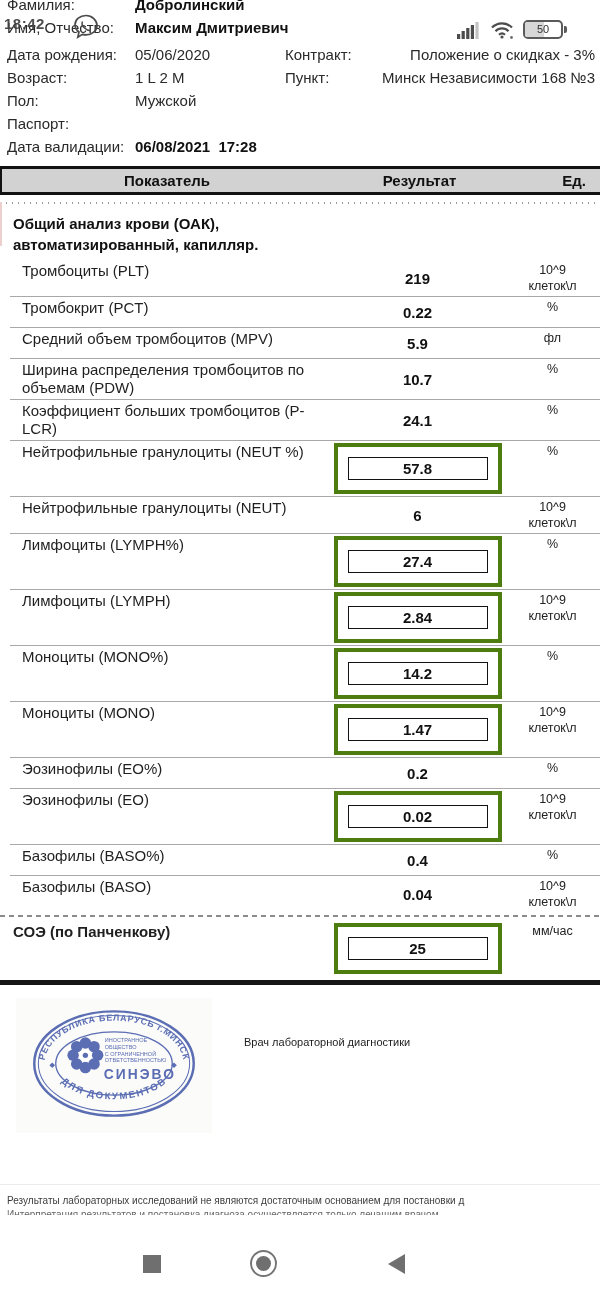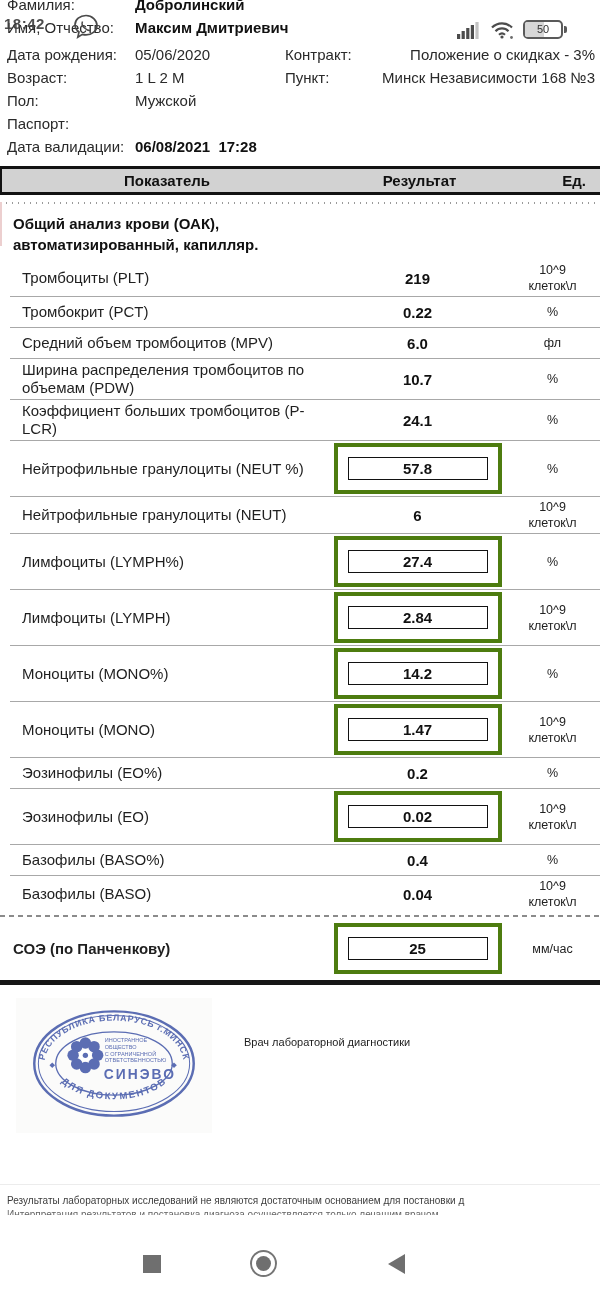--- a/index.html
+++ b/index.html
@@ -31,21 +31,21 @@
   .th-ind{width:330px;text-align:center;}
   .th-res{width:175px;text-align:center;}
   .th-unit{flex:1;text-align:right;padding-right:14px;box-sizing:border-box;}
   .dotted-line{margin-top:7px;height:2px;
       background-image:repeating-linear-gradient(90deg,#9a9a9a 0 1.5px,transparent 1.5px 6px);}
   .edge-mark{position:absolute;left:0;top:202px;width:2px;height:44px;background:#eccfcf;}
 
   .section-title{margin:9px 0 5px 13px;font-weight:bold;font-size:15px;line-height:21px;color:#111;}
 
   .t-rows{margin-left:10px;}
-  .t-row{display:flex;align-items:center;min-height:31px;padding:2px 0;border-bottom:1px solid #a8a8a8;box-sizing:border-box;}
+  .t-row{display:flex;min-height:31px;padding:2px 0;border-bottom:1px solid #a8a8a8;box-sizing:border-box;}
   .t-row.no-sep{border-bottom:none;}
   .t-label{width:320px;flex:none;padding-left:12px;padding-right:10px;box-sizing:border-box;
            font-size:15px;line-height:18px;color:#1f1f1f;}
   .t-row.bold-label .t-label{font-weight:bold;padding-left:3px;}
   .t-result{width:175px;flex:none;display:flex;align-items:center;justify-content:center;}
   .plain-val{font-weight:bold;font-size:15px;color:#111;}
   .val-box{width:168px;border:4px solid #4d7c0f;padding:10px;box-sizing:border-box;background:#fff;}
   .val-box-inner{border:1.5px solid #121212;text-align:center;font-weight:bold;font-size:15px;color:#111;padding:2px 0;}
   .t-unit{flex:1;text-align:center;font-size:12.5px;line-height:16px;color:#222;white-space:pre-line;}
   .dashed-line{height:2px;margin:3px 0 4px -10px;
@@ -200,21 +200,21 @@
     <div class="t-label">Тромбокрит (PCT)</div>
     <div class="t-result">
           <span class="plain-val">0.22</span>
         </div>
     <div class="t-unit">%</div>
   </div>
 
   <div class="t-row">
     <div class="t-label">Средний объем тромбоцитов (MPV)</div>
     <div class="t-result">
-          <span class="plain-val">6.0</span>
+          <span class="plain-val">5.9</span>
         </div>
     <div class="t-unit">фл</div>
   </div>
 
   <div class="t-row">
     <div class="t-label">Ширина распределения тромбоцитов по объемам (PDW)</div>
     <div class="t-result">
           <span class="plain-val">10.7</span>
         </div>
     <div class="t-unit">%</div>

